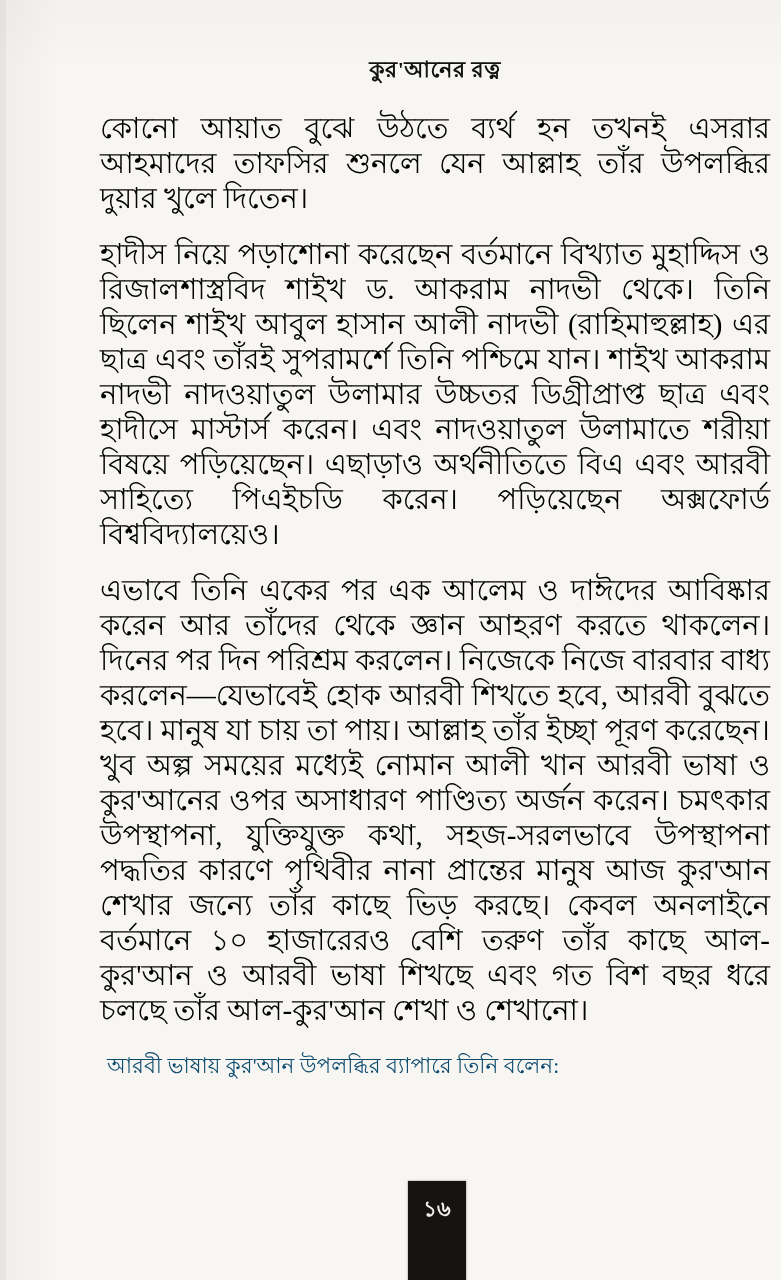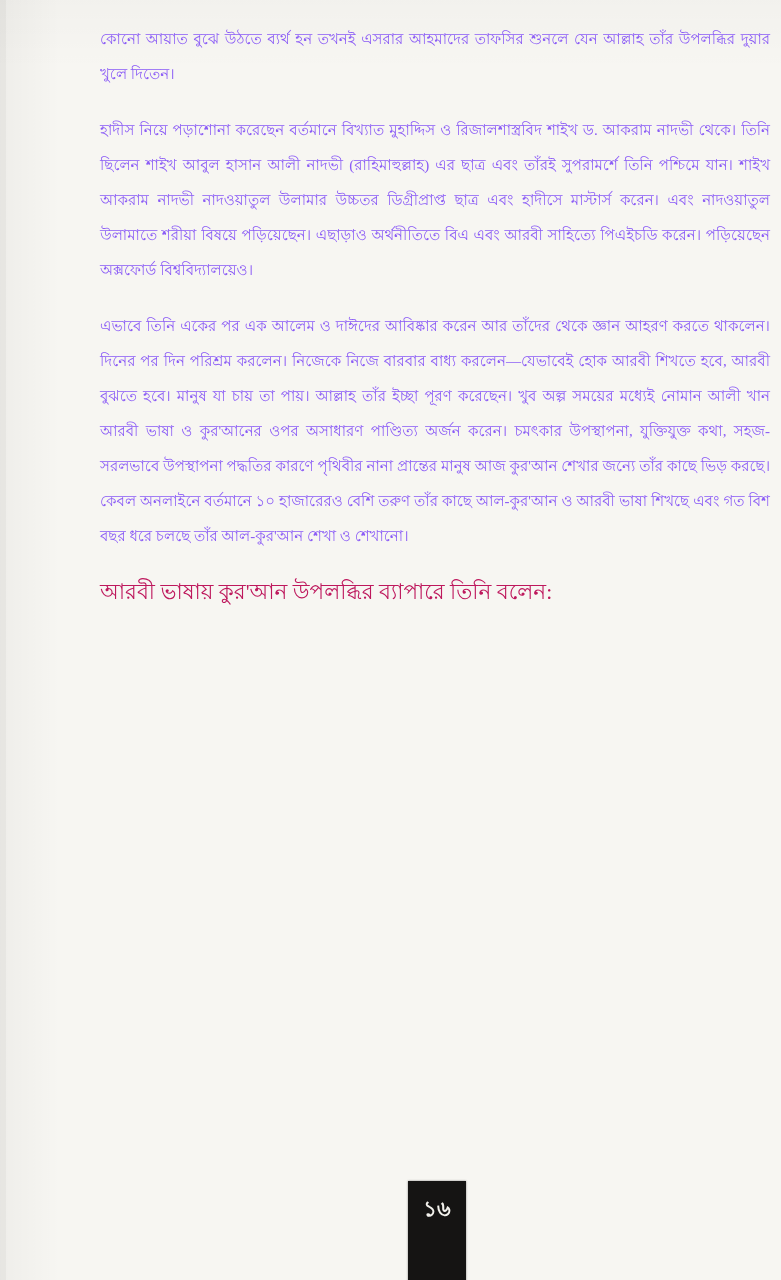--- a/index.html
+++ b/index.html
@@ -39,34 +39,34 @@
     font-size: 22px;
     font-weight: 800;
     letter-spacing: 0.5px;
     color: #111;
   }
   .body-text {
     margin-top: 22px;
   }
   p.para {
     margin: 12px 0 21px 0;
-    font-size: 15px;
+    font-size: 29px;
     line-height: 35px;
     text-align: justify;
     text-justify: inter-word;
-    color: #8b5cf6;
+    color: #000000;
   }
   p.para.tight {
     margin-bottom: 19px;
   }
   p.lead-in {
-    margin: 14px 0 0 0;
+    margin: 14px 0 0 7px;
     font-size: 21.5px;
     line-height: 35px;
-    color: #be185d;
+    color: #0c4a6e;
   }
   blockquote.quote {
     margin: 34px 50px 0 47px;
     padding: 0;
     font-size: 24px;
     font-weight: 700;
     line-height: 45px;
     text-align: justify;
     text-justify: inter-word;
     color: #0c0c0c;
@@ -100,20 +100,23 @@
   }
 </style>
 </head>
 <body>
 
 <div class="page">
   <div class="scan-edge"></div>
 
   <div class="text-col">
 
+    <header class="header">
+      <h1>কুর'আনের রত্ন</h1>
+    </header>
 
     <main class="body-text">
       <p class="para">কোনো আয়াত বুঝে উঠতে ব্যর্থ হন তখনই এসরার আহমাদের তাফসির শুনলে যেন আল্লাহ তাঁর উপলব্ধির দুয়ার খুলে দিতেন।</p>
 
       <p class="para">হাদীস নিয়ে পড়াশোনা করেছেন বর্তমানে বিখ্যাত মুহাদ্দিস ও রিজালশাস্ত্রবিদ শাইখ ড. আকরাম নাদভী থেকে। তিনি ছিলেন শাইখ আবুল হাসান আলী নাদভী (রাহিমাহুল্লাহ) এর ছাত্র এবং তাঁরই সুপরামর্শে তিনি পশ্চিমে যান। শাইখ আকরাম নাদভী নাদওয়াতুল উলামার উচ্চতর ডিগ্রীপ্রাপ্ত ছাত্র এবং হাদীসে মাস্টার্স করেন। এবং নাদওয়াতুল উলামাতে শরীয়া বিষয়ে পড়িয়েছেন। এছাড়াও অর্থনীতিতে বিএ এবং আরবী সাহিত্যে পিএইচডি করেন। পড়িয়েছেন অক্সফোর্ড বিশ্ববিদ্যালয়েও।</p>
 
       <p class="para">এভাবে তিনি একের পর এক আলেম ও দাঈদের আবিষ্কার করেন আর তাঁদের থেকে জ্ঞান আহরণ করতে থাকলেন। দিনের পর দিন পরিশ্রম করলেন। নিজেকে নিজে বারবার বাধ্য করলেন—যেভাবেই হোক আরবী শিখতে হবে, আরবী বুঝতে হবে। মানুষ যা চায় তা পায়। আল্লাহ তাঁর ইচ্ছা পূরণ করেছেন। খুব অল্প সময়ের মধ্যেই নোমান আলী খান আরবী ভাষা ও কুর'আনের ওপর অসাধারণ পাণ্ডিত্য অর্জন করেন। চমৎকার উপস্থাপনা, যুক্তিযুক্ত কথা, সহজ-সরলভাবে উপস্থাপনা পদ্ধতির কারণে পৃথিবীর নানা প্রান্তের মানুষ আজ কুর'আন শেখার জন্যে তাঁর কাছে ভিড় করছে। কেবল অনলাইনে বর্তমানে ১০ হাজারেরও বেশি তরুণ তাঁর কাছে আল-কুর'আন ও আরবী ভাষা শিখছে এবং গত বিশ বছর ধরে চলছে তাঁর আল-কুর'আন শেখা ও শেখানো।</p>
 
 
       <p class="lead-in">আরবী ভাষায় কুর'আন উপলব্ধির ব্যাপারে তিনি বলেন:</p>

